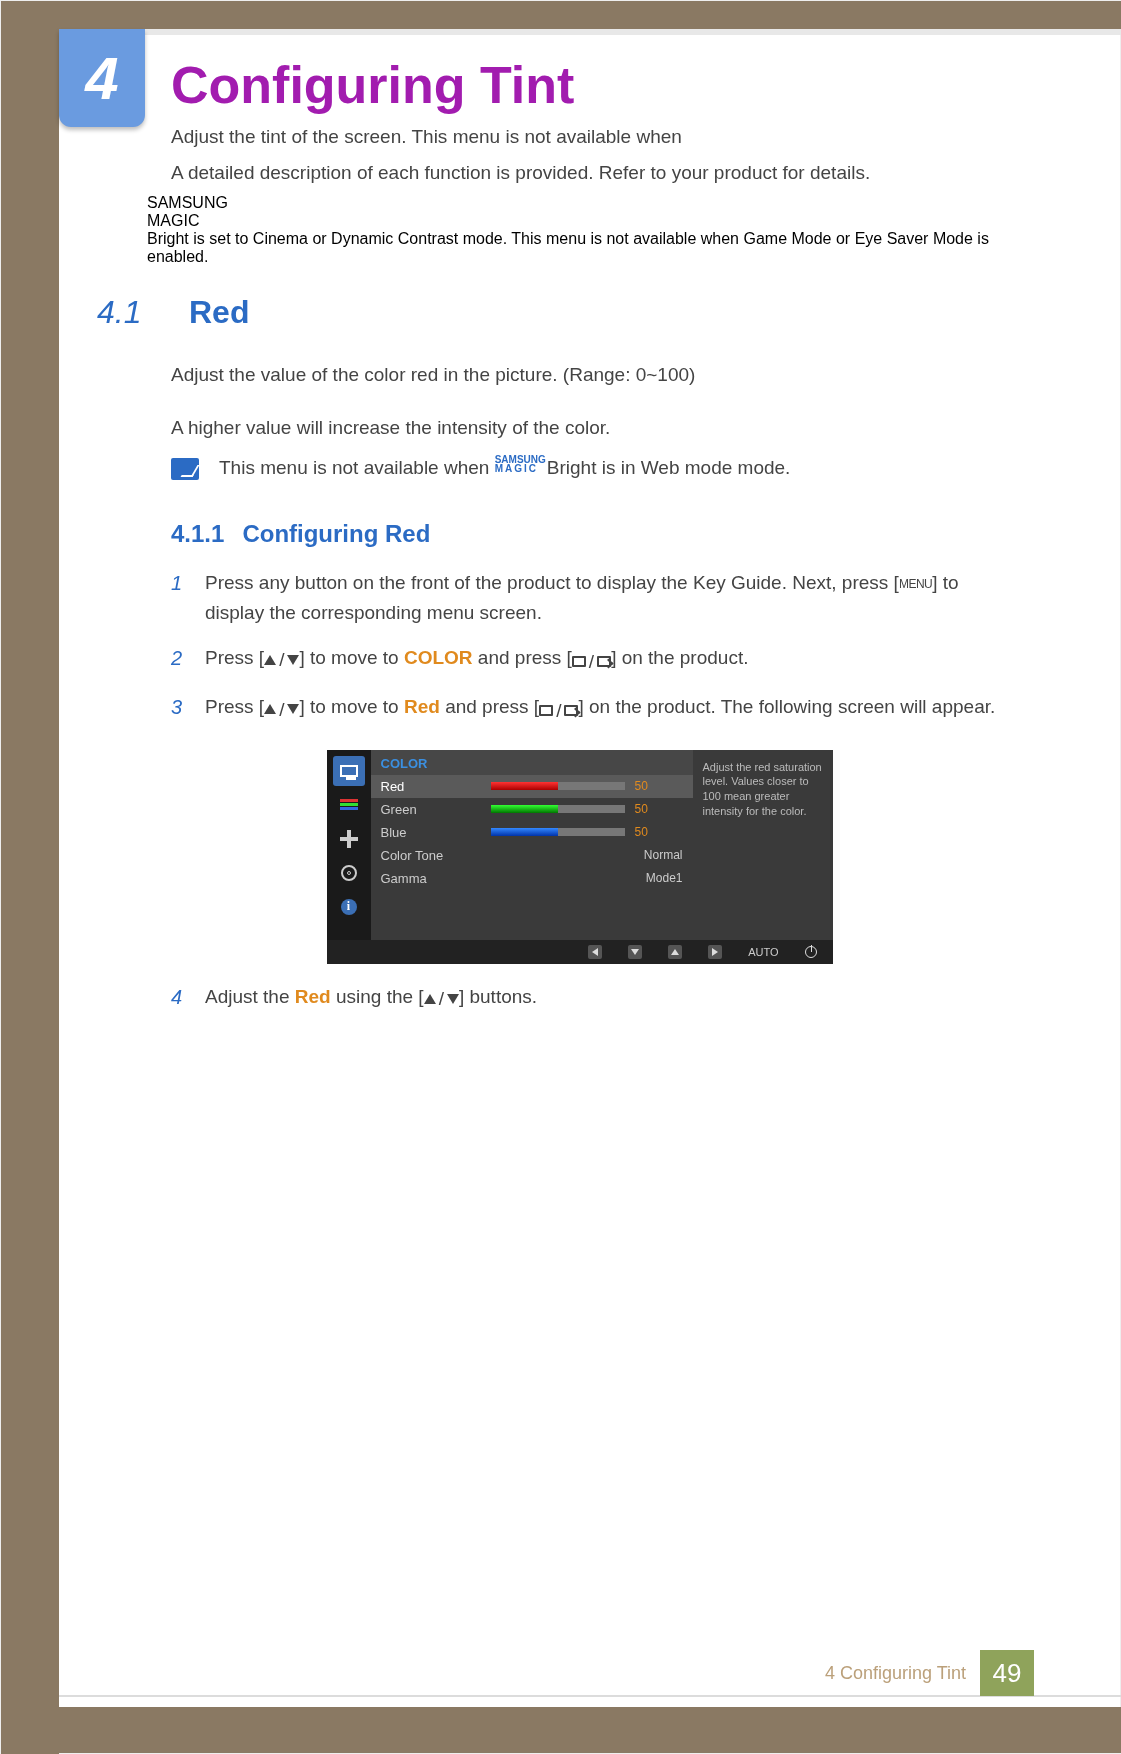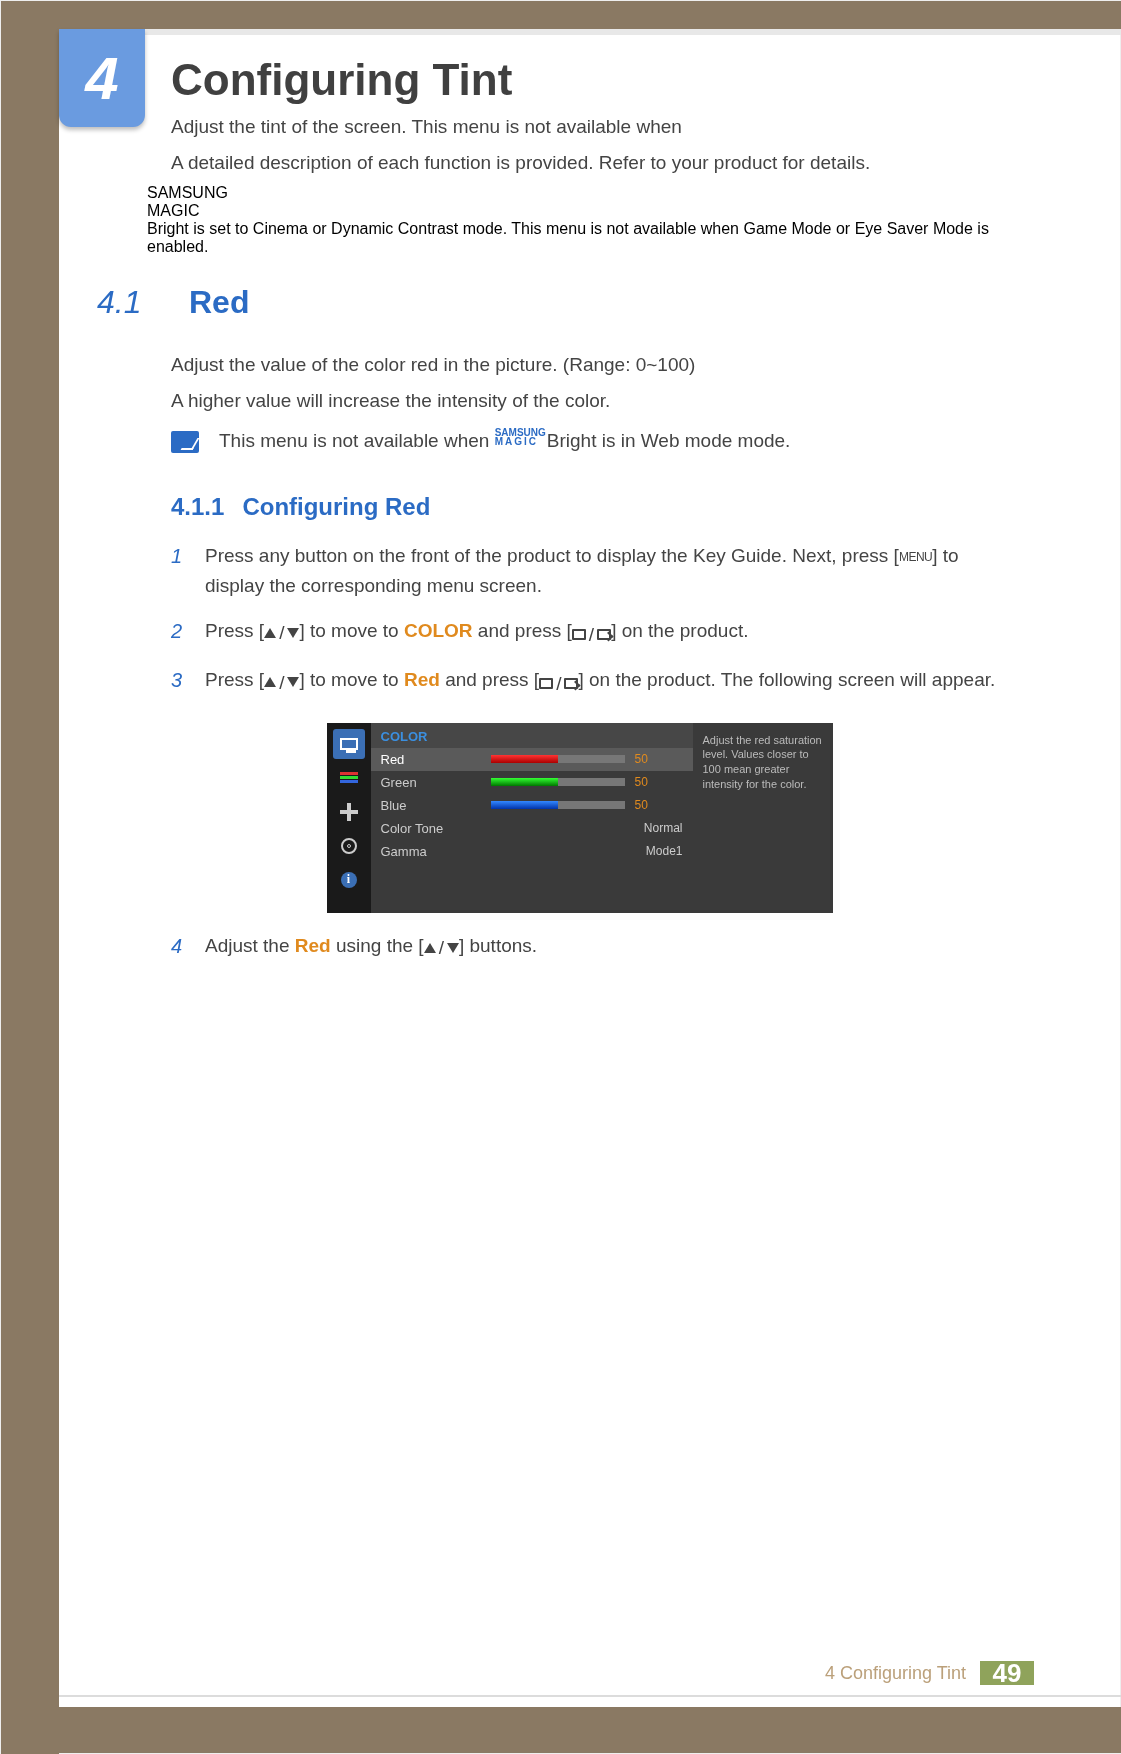--- a/index.html
+++ b/index.html
@@ -10,21 +10,21 @@
   .side-brown { position: absolute; left: 0; top: 0; width: 58px; height: 1754px; background: #8a7963; }
   .top-brown  { position: absolute; left: 0; top: 0; width: 1121px; height: 28px; background: #8a7963; }
   .bottom-brown { position: absolute; left: 0; bottom: 0; width: 1121px; height: 46px; background: #8a7963; }
   .thin-gray-top { position: absolute; left: 58px; top: 28px; width: 1063px; height: 6px; background: #e8e8e8; }
   .thin-gray-bottom { position: absolute; left: 58px; bottom: 56px; width: 1063px; height: 2px; background: #dcdcdc; }
 
   .badge { position: absolute; left: 58px; top: 28px; width: 86px; height: 98px; background: #6a9be0; border-radius: 0 0 12px 12px; color: #fff; font-size: 60px; font-weight: bold; display:flex; align-items:center; justify-content:center; font-style: italic; box-shadow: 0 3px 4px rgba(0,0,0,0.25); }
 
   .content { position: absolute; left: 58px; top: 28px; width: 1063px; padding: 18px 110px 0 88px; }
 
-  h1.title { color: #404040; font-size: 44px; font-weight: 600; margin: 8px 0 2px 24px; }
+  h1.title { color: #a21caf; font-size: 52px; font-weight: 600; margin: 8px 0 2px 24px; }
   p.body { color: #444; font-size: 19px; line-height: 1.45; margin: 8px 0 8px 24px; }
   .magic { display: inline-block; font-size: 10px; line-height: 9px; font-weight: bold; color: #2b6bc4; vertical-align: 2px; margin-right: 1px; }
   .magic div:last-child { letter-spacing: 2px; }
 
   .sect-row { display:flex; align-items: baseline; margin: 28px 0 24px -50px; }
   .sect-num { color: #2b6bc4; font-size: 32px; font-weight: 500; width: 92px; font-style: italic; }
   .sect-title { color: #2b6bc4; font-size: 32px; font-weight: 600; }
 
   .note-row { display:flex; gap: 20px; margin: 14px 0 14px 24px; align-items: flex-start; }
   .note-icon { width: 28px; height: 22px; background: #2b6bc4; position: relative; flex-shrink: 0; margin-top: 3px; border-radius: 2px; }
@@ -87,21 +87,21 @@
   .mini-tri.l { border-right:6px solid #ddd; }
   .mini-tri.r { border-left:6px solid #ddd; }
   .mini-tri.u { border:none; border-left:4px solid transparent; border-right:4px solid transparent; border-bottom:6px solid #ddd; }
   .mini-tri.d { border:none; border-left:4px solid transparent; border-right:4px solid transparent; border-top:6px solid #ddd; }
   .pwr { width:12px; height:12px; border:1.5px solid #ddd; border-radius:50%; position:relative; }
   .pwr::after{ content:""; position:absolute; left:5px; top:-2px; width:1.5px; height:7px; background:#ddd;}
 
   
   .footer { position:absolute; left:58px; bottom:56px; width:1063px; height:48px; display:flex; align-items:center; justify-content:flex-end; padding-right:8px; }
   .footer-text { color:#bba07a; font-size:18px; margin-right: 14px; }
-  .page-box { width:54px; height:24px; background:#8fa35b; color:#fff; display:flex; align-items:center; justify-content:center; font-size:26px; font-weight:bold; margin-right: 80px; }
+  .page-box { width:54px; height:46px; background:#8fa35b; color:#fff; display:flex; align-items:center; justify-content:center; font-size:26px; font-weight:normal; margin-right: 80px; }
 </style>
 </head>
 <body>
 
 <div class="page">
   <div class="side-brown"></div>
   <div class="top-brown"></div>
   <div class="bottom-brown"></div>
   <div class="thin-gray-top"></div>
 
@@ -128,21 +128,21 @@
       <span class="link">Eye Saver Mode</span>
       <span> is enabled.</span>
     <p></p>
 
     <div class="sect-row">
       <div class="sect-num">4.1</div>
       <div class="sect-title">Red</div>
     </div>
 
     <p class="body" style="margin-top:30px">Adjust the value of the color red in the picture. (Range: 0~100)</p>
-    <p class="body" style="margin-top:8px">A higher value will increase the intensity of the color.</p>
+    <p class="body" style="margin-top:25px">A higher value will increase the intensity of the color.</p>
 
     <div class="note-row">
       <div class="note-icon"></div>
       <div class="note-text">
         <span>This menu is not available when </span>
         <span class="magic">
           <div>SAMSUNG</div>
           <div>MAGIC</div>
         </span><span class="link">Bright</span>
         <span> is in </span>
@@ -230,20 +230,38 @@
               <div class="val txt">Normal</div>
             </div>
             <div class="osd-row">
               <div class="lbl">Gamma</div>
               <div class="val txt">Mode1</div>
             </div>
             <div style="height:50px"></div>
           </div>
           <div class="osd-help">Adjust the red saturation level. Values closer to 100 mean greater intensity for the color.</div>
         </div>
+        <div class="osd-nav">
+          <div class="nbtn">
+              <div class="mini-tri l"></div>
+            </div>
+          <div class="nbtn">
+              <div class="mini-tri d"></div>
+            </div>
+          <div class="nbtn">
+              <div class="mini-tri u"></div>
+            </div>
+          <div class="nbtn">
+              <div class="mini-tri r"></div>
+            </div>
+          <span>AUTO</span>
+          <div>
+              <div class="pwr"></div>
+            </div>
+        </div>
       </div>
     </div>
 
     <ol class="steps" start="4">
       <li>
         <span class="n">4</span>
         <span>
           <span>Adjust the </span><span class="orange2">Red</span><span> using the [</span><span class="glyph-ud"><span class="tri-up"></span>/<span class="tri-dn"></span></span><span>] buttons.</span>
         </span>
       </li>

